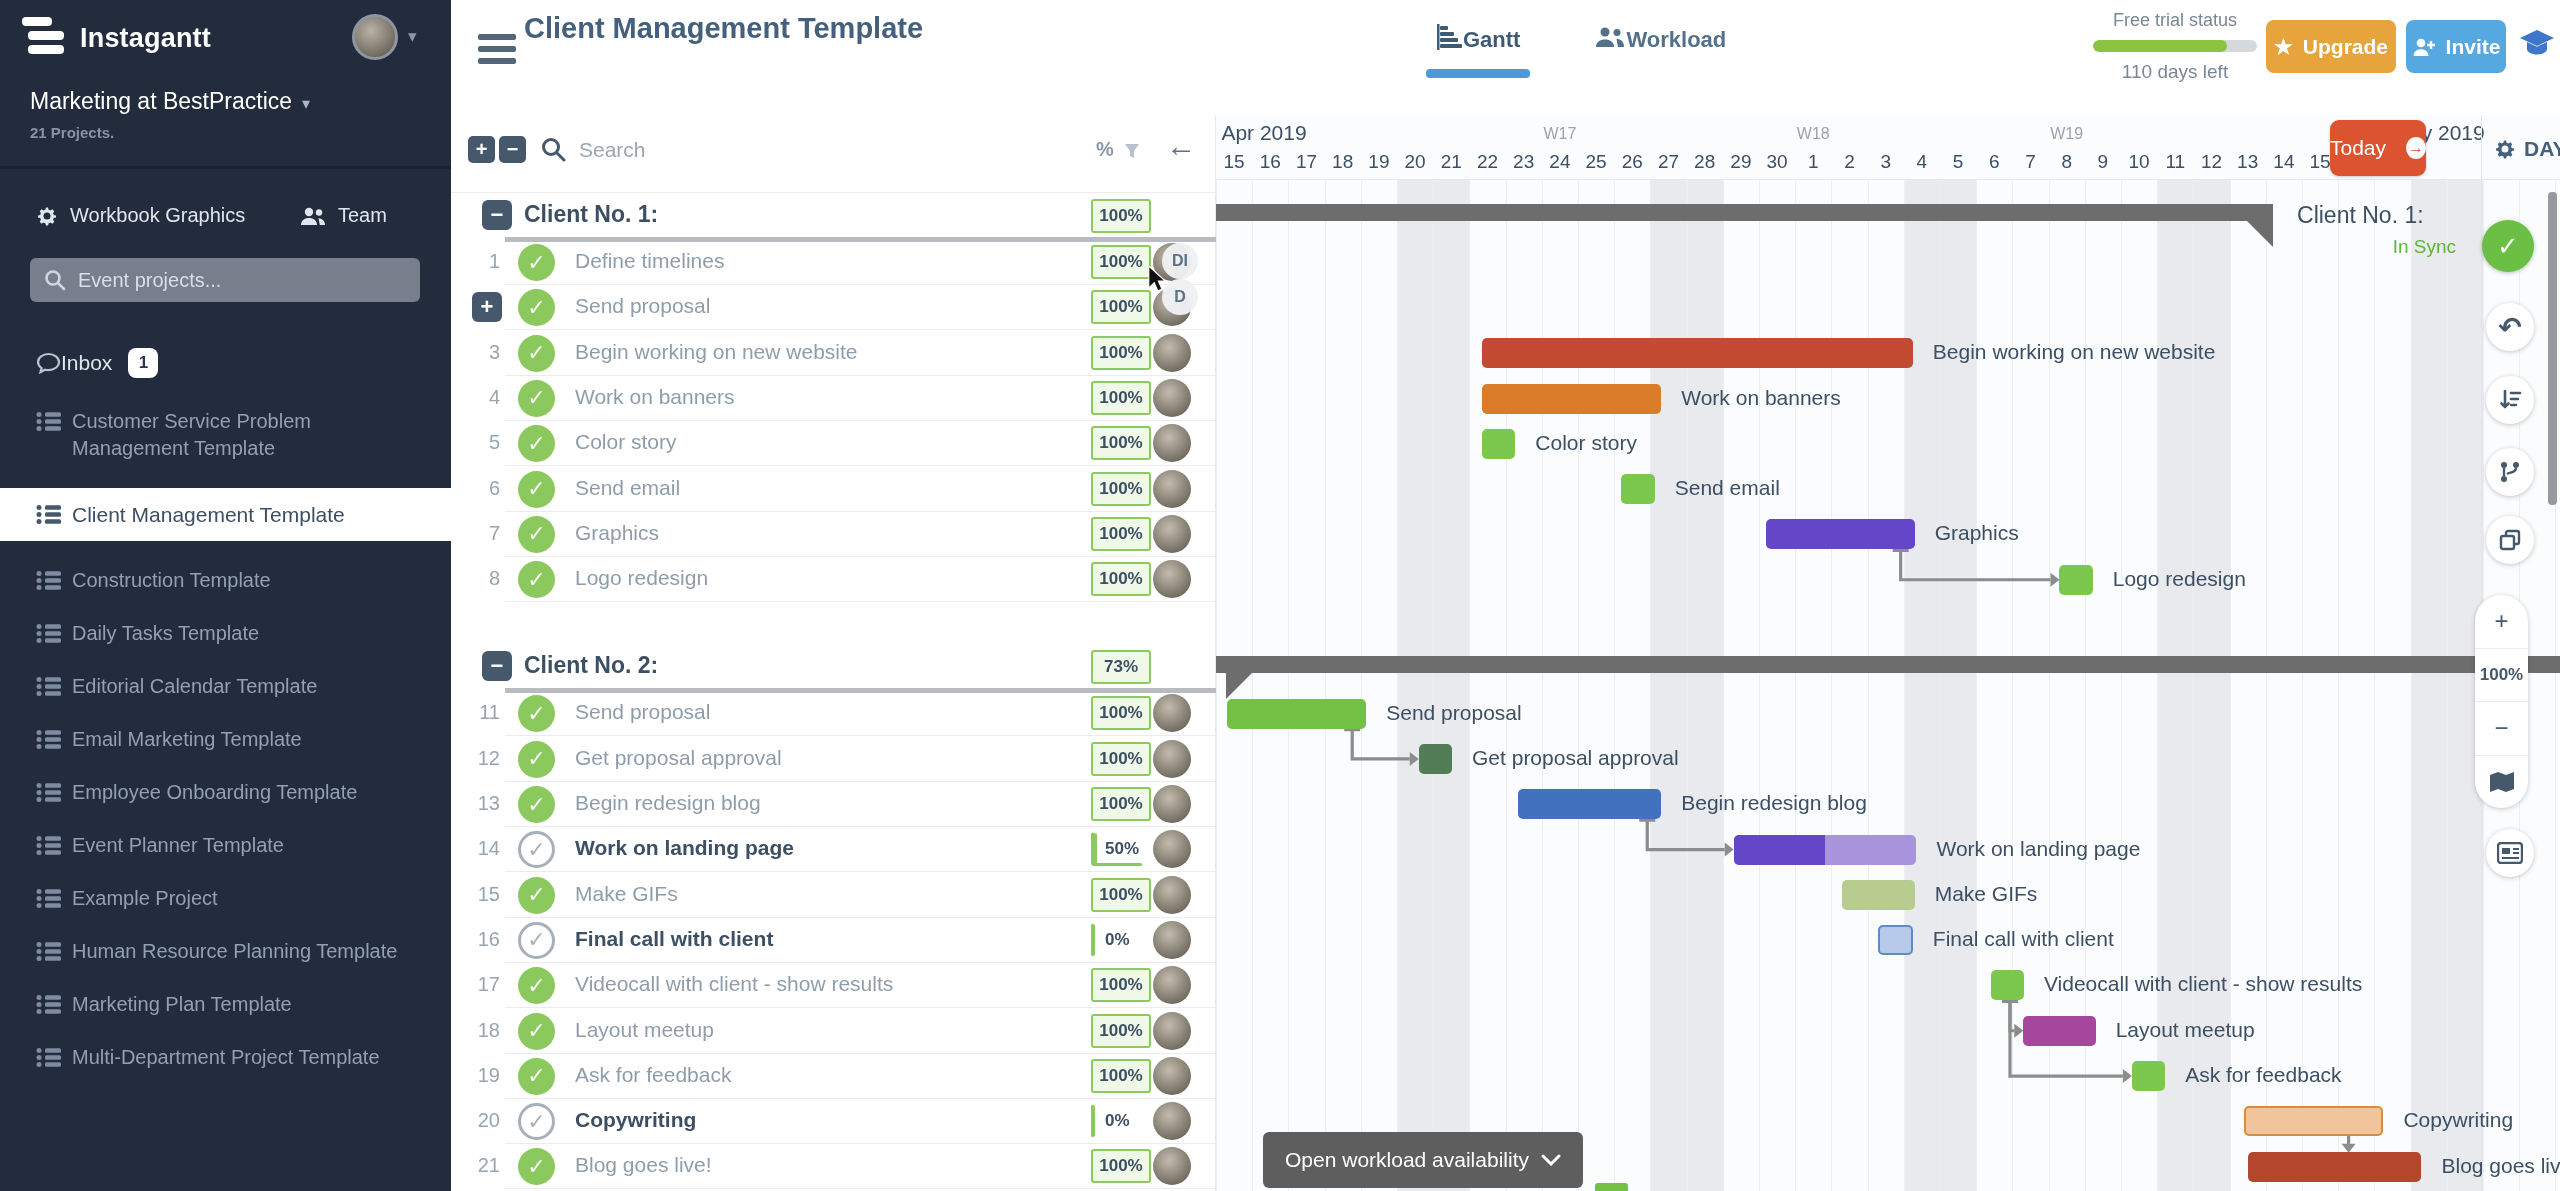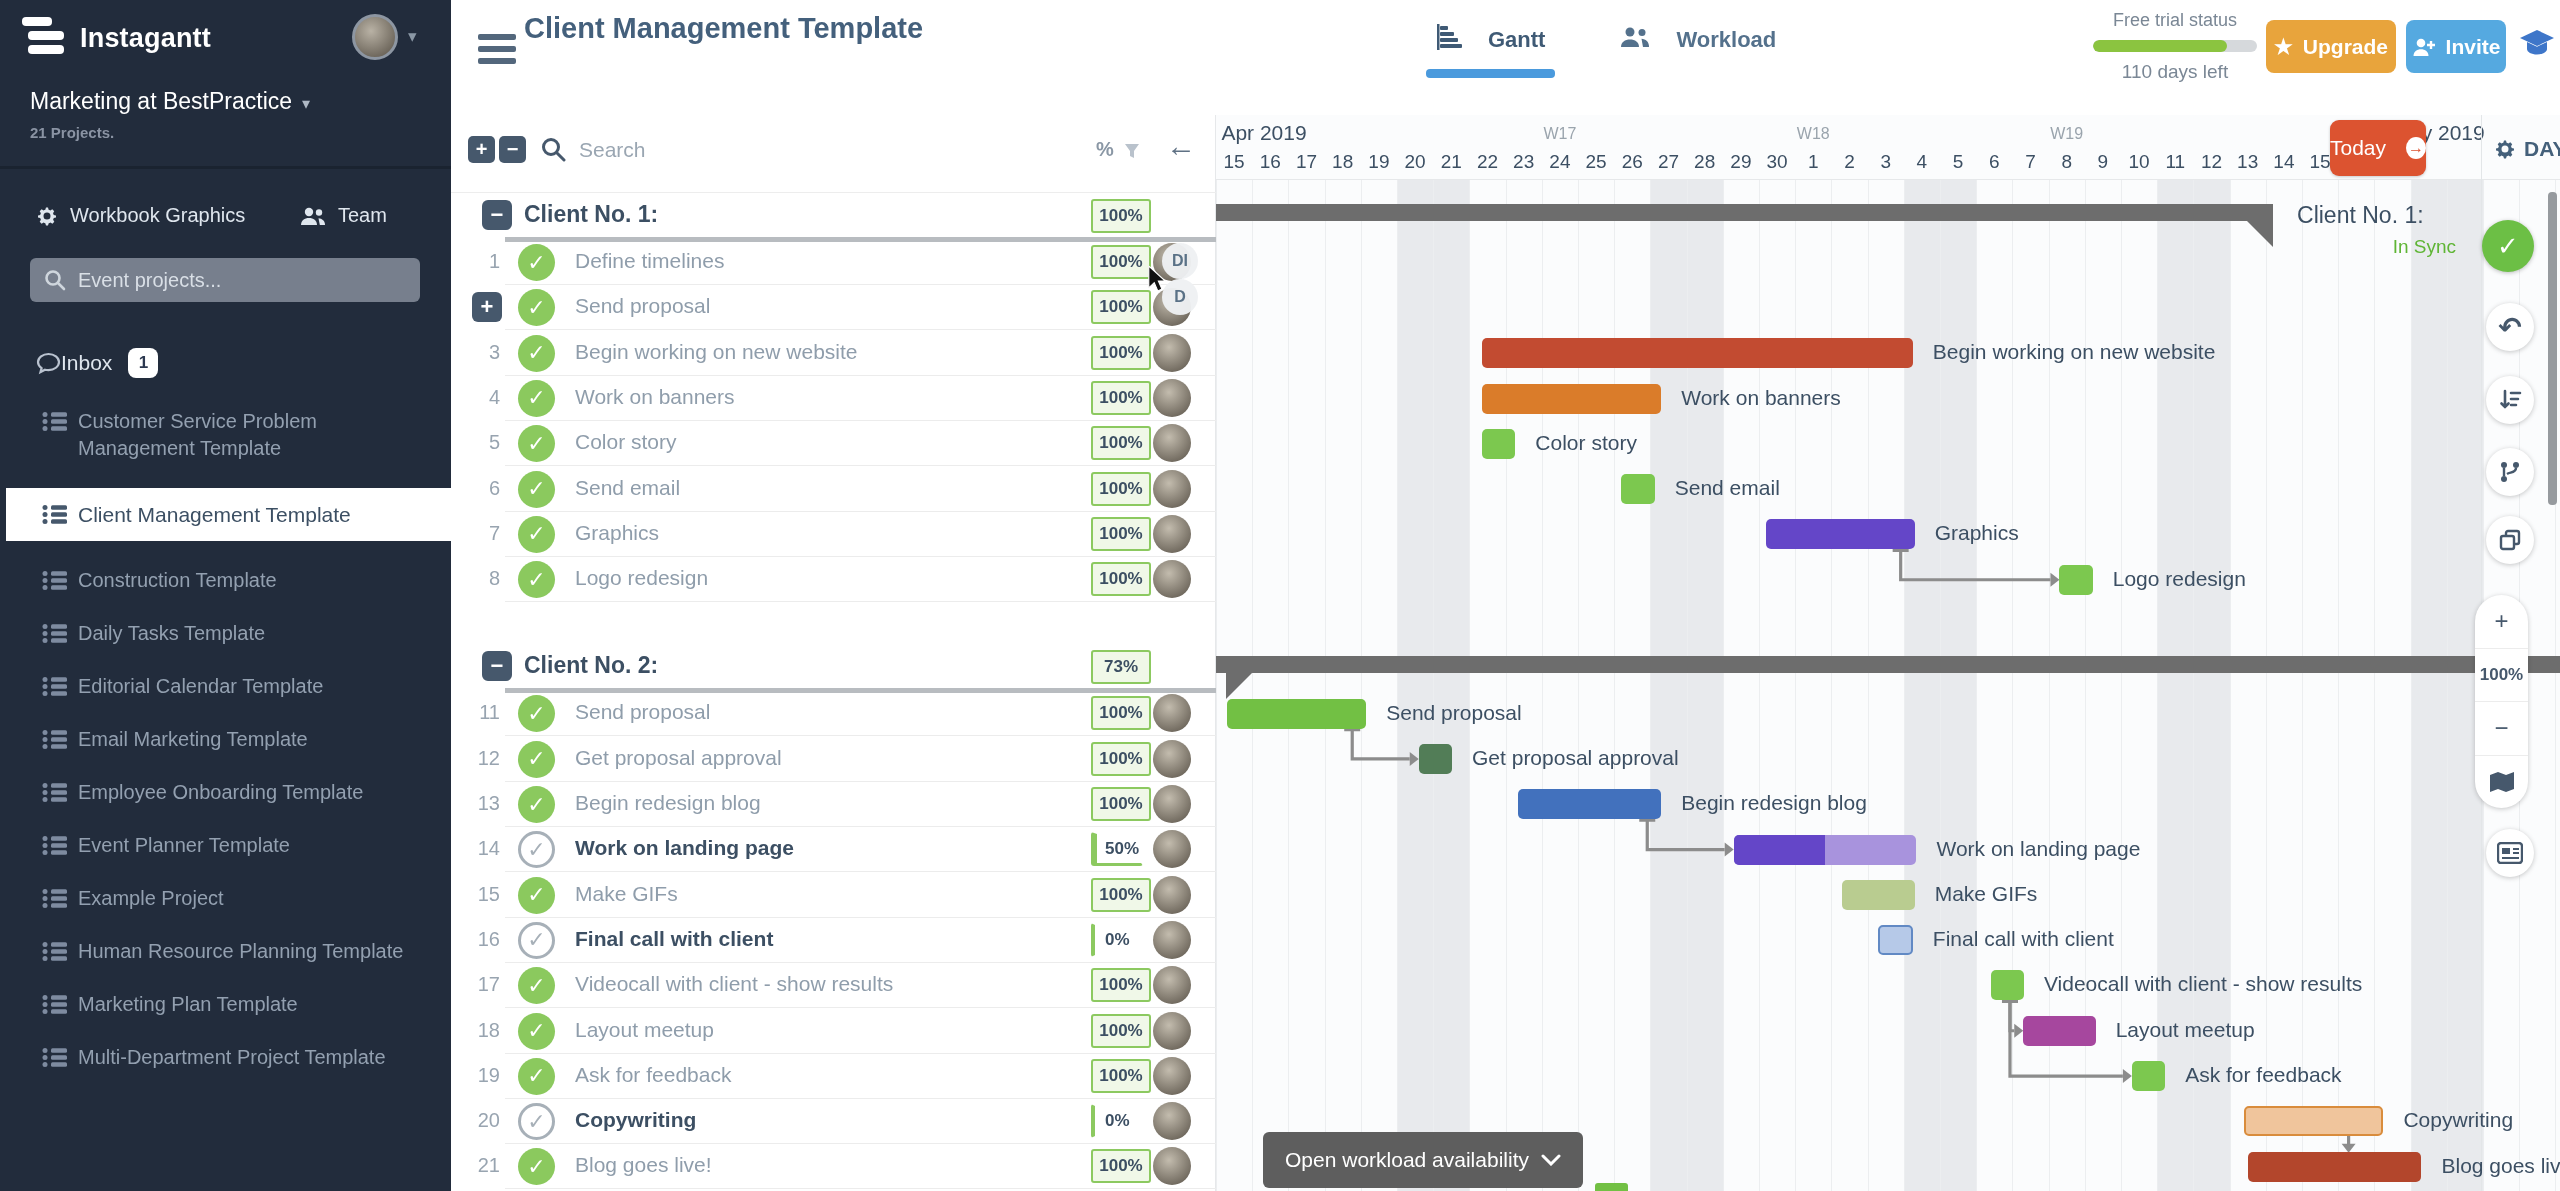--- a/index.html
+++ b/index.html
@@ -31,37 +31,37 @@
   .side-nav-item svg { margin-right:12px; }
   #filter-box { position:absolute; left:30px; top:258px; width:390px; height:44px;
     background:rgba(134,142,155,.85); border-radius:6px; display:flex; align-items:center; padding:0 14px; }
   #filter-box svg { flex:0 0 auto; }
   #filter-placeholder { color:#d9dfe6; font-size:20px; margin-left:12px; }
   #inbox-row { position:absolute; left:36px; top:348px; display:flex; align-items:center; }
   #inbox-label { color:#dfe6ee; font-size:21px; }
   #inbox-badge { margin-left:16px; background:#fff; color:#2d3950; border-radius:8px;
     min-width:30px; height:30px; font-size:17px; font-weight:bold; display:flex;
     align-items:center; justify-content:center; padding:0 7px; }
-  #project-list { position:absolute; left:6px; top:408px; width:468px; }
+  #project-list { position:absolute; left:0; top:408px; width:468px; }
   .proj { display:flex; padding:0 36px 0 36px; margin-bottom:26px; color:#93a0b0;
     font-size:20px; line-height:27px; align-items:flex-start; cursor:pointer; }
   .proj svg { flex:0 0 26px; margin-right:10px; margin-top:3px; }
   .proj.active { background:#fff; color:#3c4f63; padding-top:13px; padding-bottom:13px;
     margin-top:0; font-size:21px; }
 
   
   #topbar { position:absolute; left:451px; top:0; width:2109px; height:115px; background:#fff; z-index:20;}
   #hamburger { position:absolute; left:27px; top:34px; width:38px; cursor:pointer;}
   #hamburger i { display:block; height:6px; background:#53677c; border-radius:2px; margin-bottom:6px; }
   #doc-title { position:absolute; left:73px; top:12px; font-size:29px; font-weight:bold; color:#44607c; }
   #menu-row { position:absolute; left:75px; top:62px; display:flex; gap:48px; }
   .menu-item { color:#7b8da0; font-size:20px; cursor:pointer; }
   .menu-item:after { content:" ▾"; font-size:15px; color:#8a9cae; }
   #tabs { position:absolute; left:985px; top:24px; display:flex; gap:75px; }
-  .tab { display:flex; align-items:center; gap:26px; font-size:22px; font-weight:bold;
+  .tab { display:flex; align-items:center; gap:1px; font-size:22px; font-weight:bold;
     color:#54718c; cursor:pointer; padding-bottom:22px; position:relative; }
   .tab.active { color:#3f5a75; }
   .tab.active:after { content:""; position:absolute; left:-10px; right:-10px; bottom:0;
     height:9px; background:#4a9add; border-radius:4px; }
   #trial-block { position:absolute; left:1639px; top:10px; width:170px; text-align:center; }
   #trial-label { color:#7a8795; font-size:18px; }
   #trial-bar { margin:9px 3px; height:12px; border-radius:6px; background:#d6d9dc; overflow:hidden; }
   #trial-fill { height:100%; background:#8bc440; border-radius:6px; }
   #trial-days { color:#7a8795; font-size:19px; }
   .hdr-btn { position:absolute; top:20px; height:53px; border-radius:8px; color:#fff;

